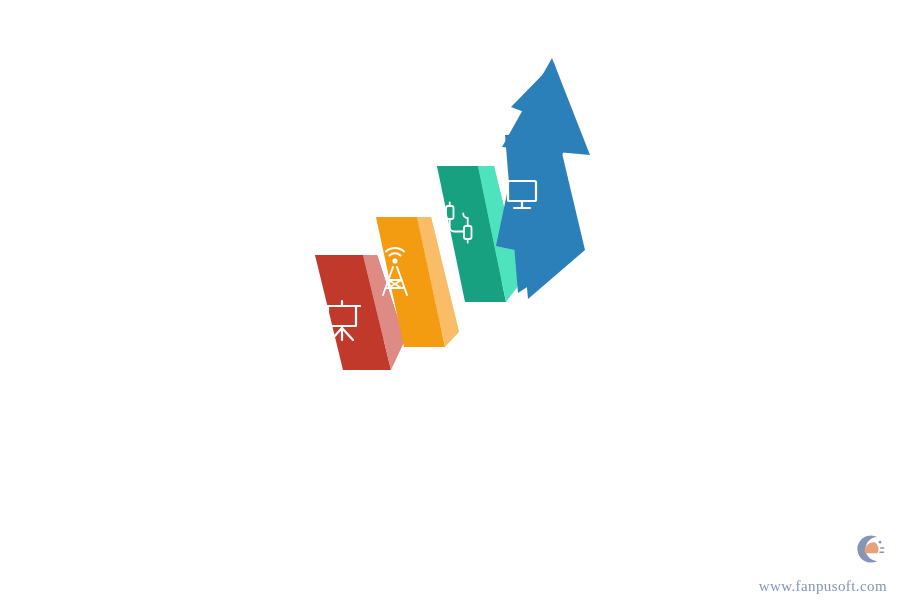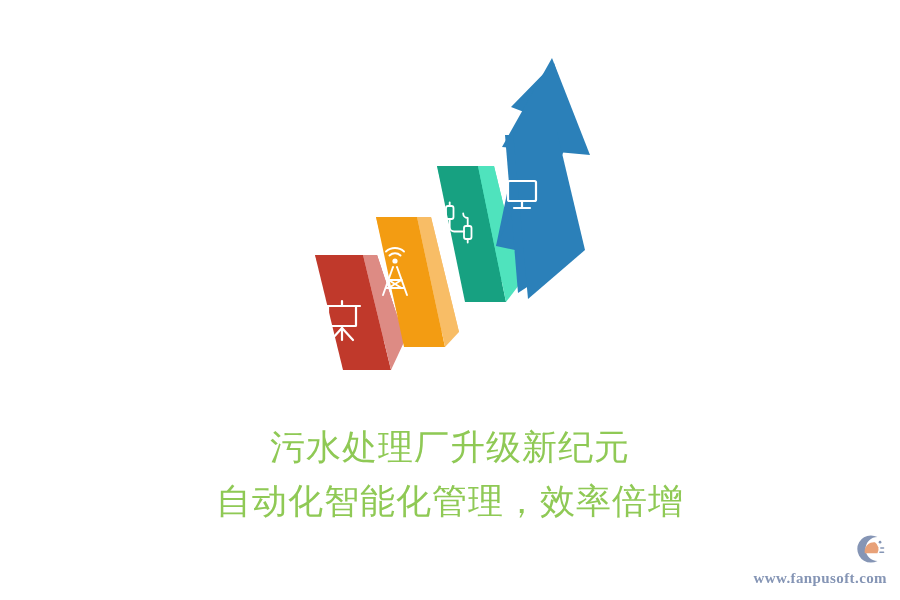--- a/index.html
+++ b/index.html
@@ -85,26 +85,27 @@
     color: #8595b5;
     font-weight: 700;
     letter-spacing: 0px;
     line-height: 34px;
     white-space: nowrap;
   }
   #brand-url {
     text-align: right;
     font-family: "Liberation Serif", "DejaVu Serif", serif;
     font-size: 15px;
-    font-weight: 700;
+    font-weight: 400;
     color: #8595b5;
     letter-spacing: 0.4px;
     line-height: 20px;
     padding-right: 1px;
     white-space: nowrap;
+    margin-top: 8px;
   }
 </style>
 </head>
 <body>
 
 <div id="stage">
 
   <div id="hero-graphic">
     <svg viewBox="0 0 300 340" xmlns="http://www.w3.org/2000/svg" aria-hidden="true">
 
@@ -167,24 +168,20 @@
         <g fill="none" stroke="#ffffff" stroke-width="2.2" stroke-linecap="round" stroke-linejoin="round">
           <rect x="208" y="131" width="28" height="20" rx="1.5"></rect>
           <line x1="222" y1="151" x2="222" y2="157"></line>
           <line x1="214" y1="158" x2="230" y2="158"></line>
         </g>
       </g>
 
     </svg>
   </div>
 
-  <div id="headline-block">
-    <span id="headline-primary" class="headline-line">污水处理厂升级新纪元</span>
-    <span id="headline-secondary" class="headline-line">自动化智能化管理，效率倍增</span>
-  </div>
 
   <div id="brand-logo">
     <div id="brand-logo-row">
       <div id="brand-mark">
         <svg viewBox="0 0 40 40" xmlns="http://www.w3.org/2000/svg" aria-hidden="true">
           <path d="M30 6 A16 16 0 1 0 30 34 A13 13 0 1 1 30 6 Z" fill="#8595b5"></path>
           <path d="M27 12 A10 10 0 0 1 30 25 L15 25 A11 11 0 0 1 27 12 Z" fill="#e8a178"></path>
           <circle cx="33" cy="12" r="1.6" fill="#8595b5"></circle>
           <rect x="33" y="18" width="5" height="1.8" rx="0.9" fill="#8595b5"></rect>
           <rect x="32" y="23" width="6" height="1.8" rx="0.9" fill="#8595b5"></rect>

